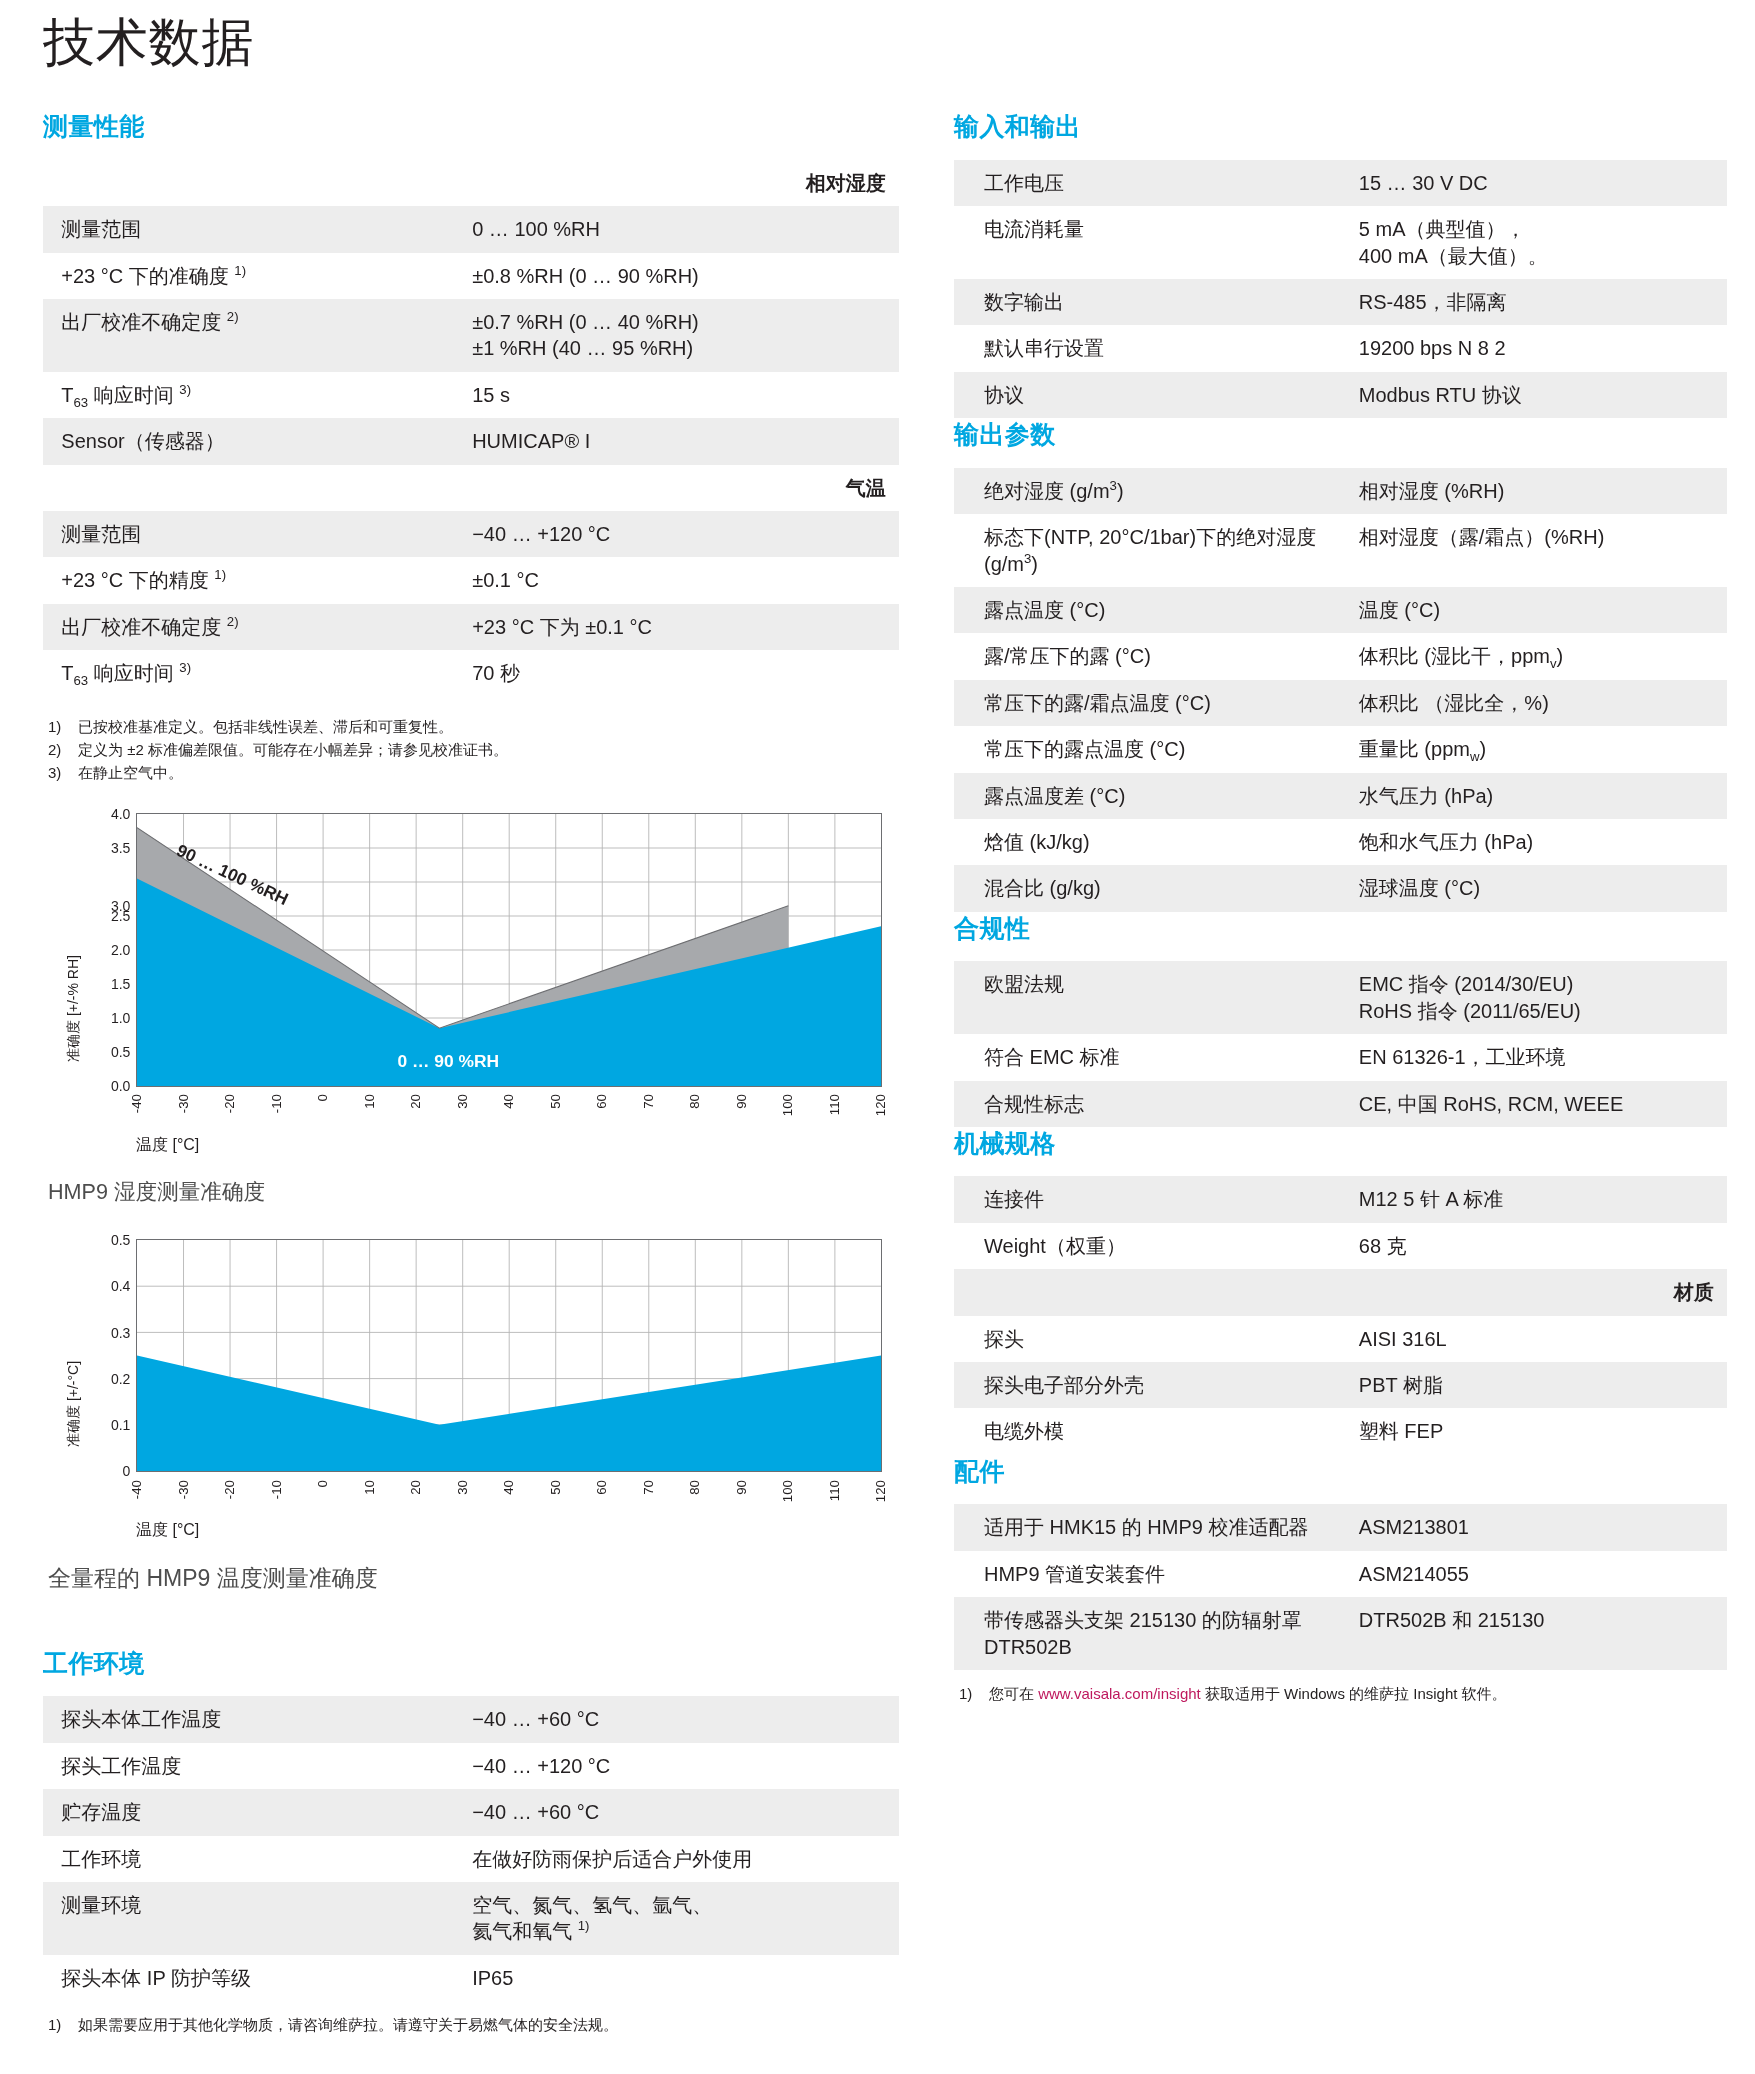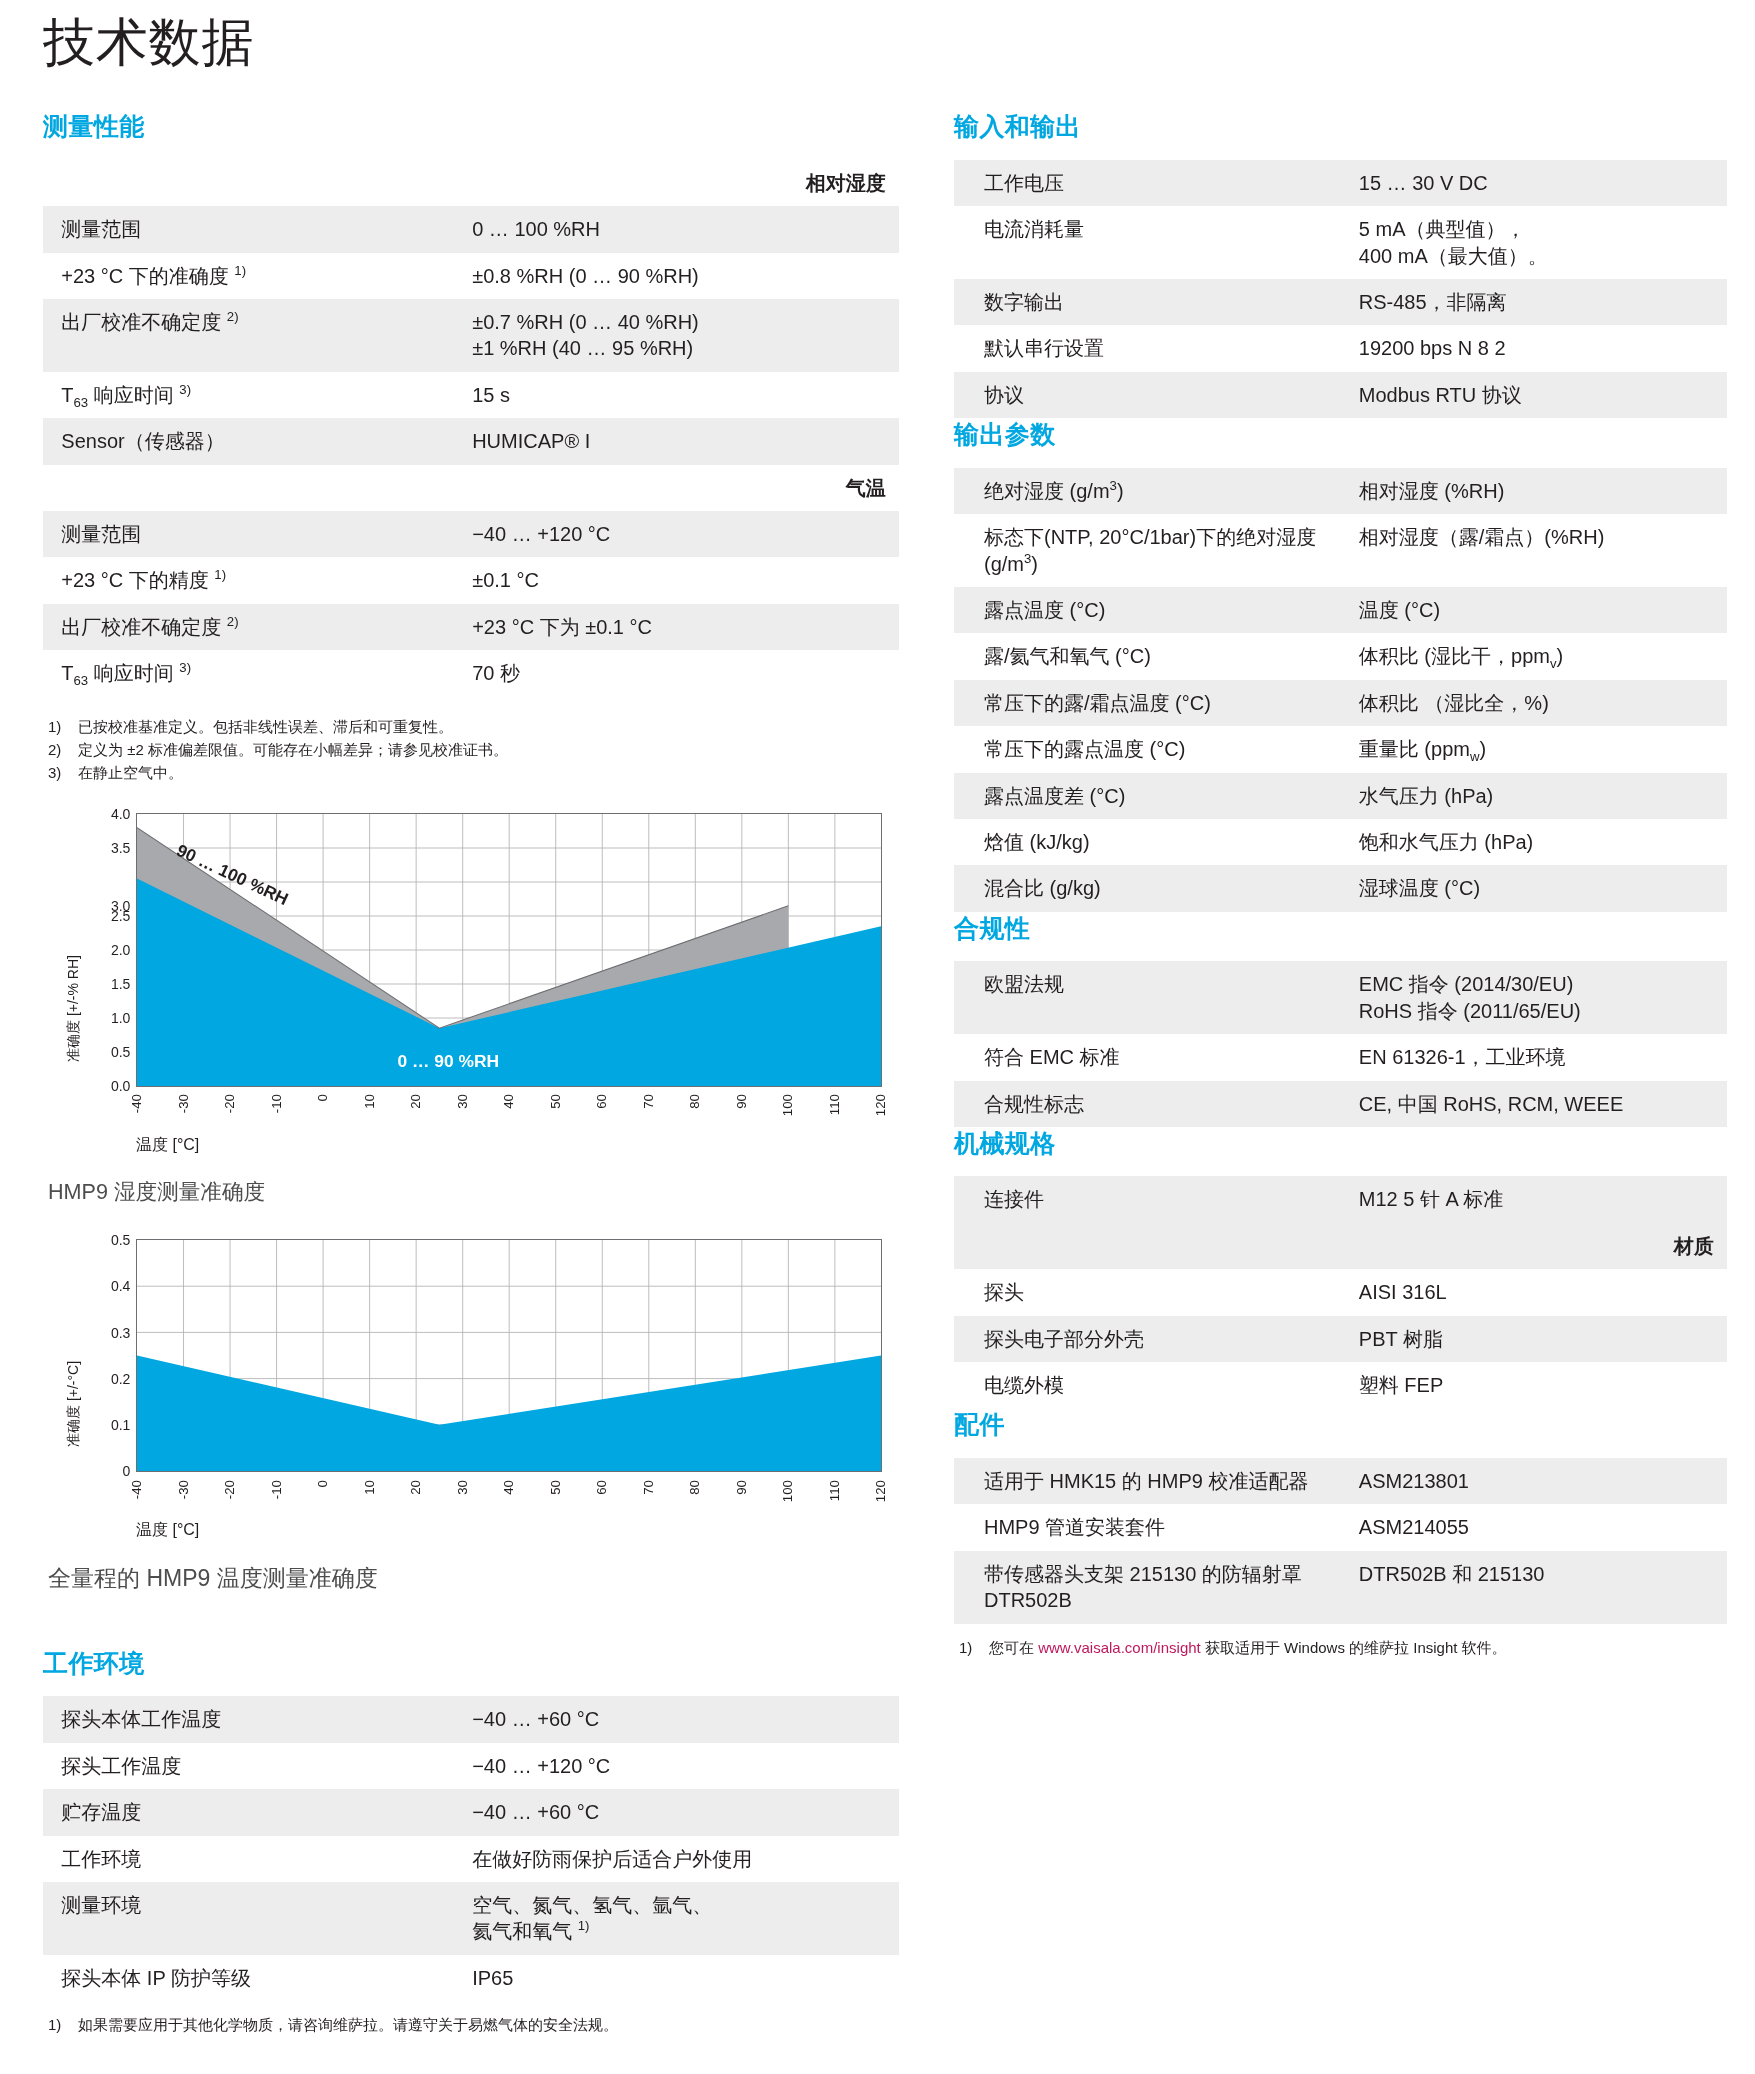--- a/index.html
+++ b/index.html
@@ -436,21 +436,21 @@
           </tr>
           <tr>
             <td class="k">标态下(NTP, 20°C/1bar)下的绝对湿度<br>(g/m<sup>3</sup>)</td>
             <td class="v">相对湿度（露/霜点）(%RH)</td>
           </tr>
           <tr class="alt">
             <td class="k">露点温度 (°C)</td>
             <td class="v">温度 (°C)</td>
           </tr>
           <tr>
-            <td class="k">露/氦气和氧气 (°C)</td>
+            <td class="k">露/常压下的露 (°C)</td>
             <td class="v">体积比 (湿比干，ppm<sub>v</sub>)</td>
           </tr>
           <tr class="alt">
             <td class="k">常压下的露/霜点温度 (°C)</td>
             <td class="v">体积比 （湿比全，%)</td>
           </tr>
           <tr>
             <td class="k">常压下的露点温度 (°C)</td>
             <td class="v">重量比 (ppm<sub>w</sub>)</td>
           </tr>
@@ -486,20 +486,24 @@
           </tr>
         </tbody>
       </table>
 
       <h2 class="section section-gap">机械规格</h2>
       <table class="spec">
         <tbody>
           <tr class="alt">
             <td class="k">连接件</td>
             <td class="v">M12 5 针 A 标准</td>
+          </tr>
+          <tr>
+            <td class="k">Weight（权重）</td>
+            <td class="v">68 克</td>
           </tr>
           <tr class="sub alt">
             <td colspan="2">材质</td>
           </tr>
           <tr>
             <td class="k">探头</td>
             <td class="v">AISI 316L</td>
           </tr>
           <tr class="alt">
             <td class="k">探头电子部分外壳</td>

